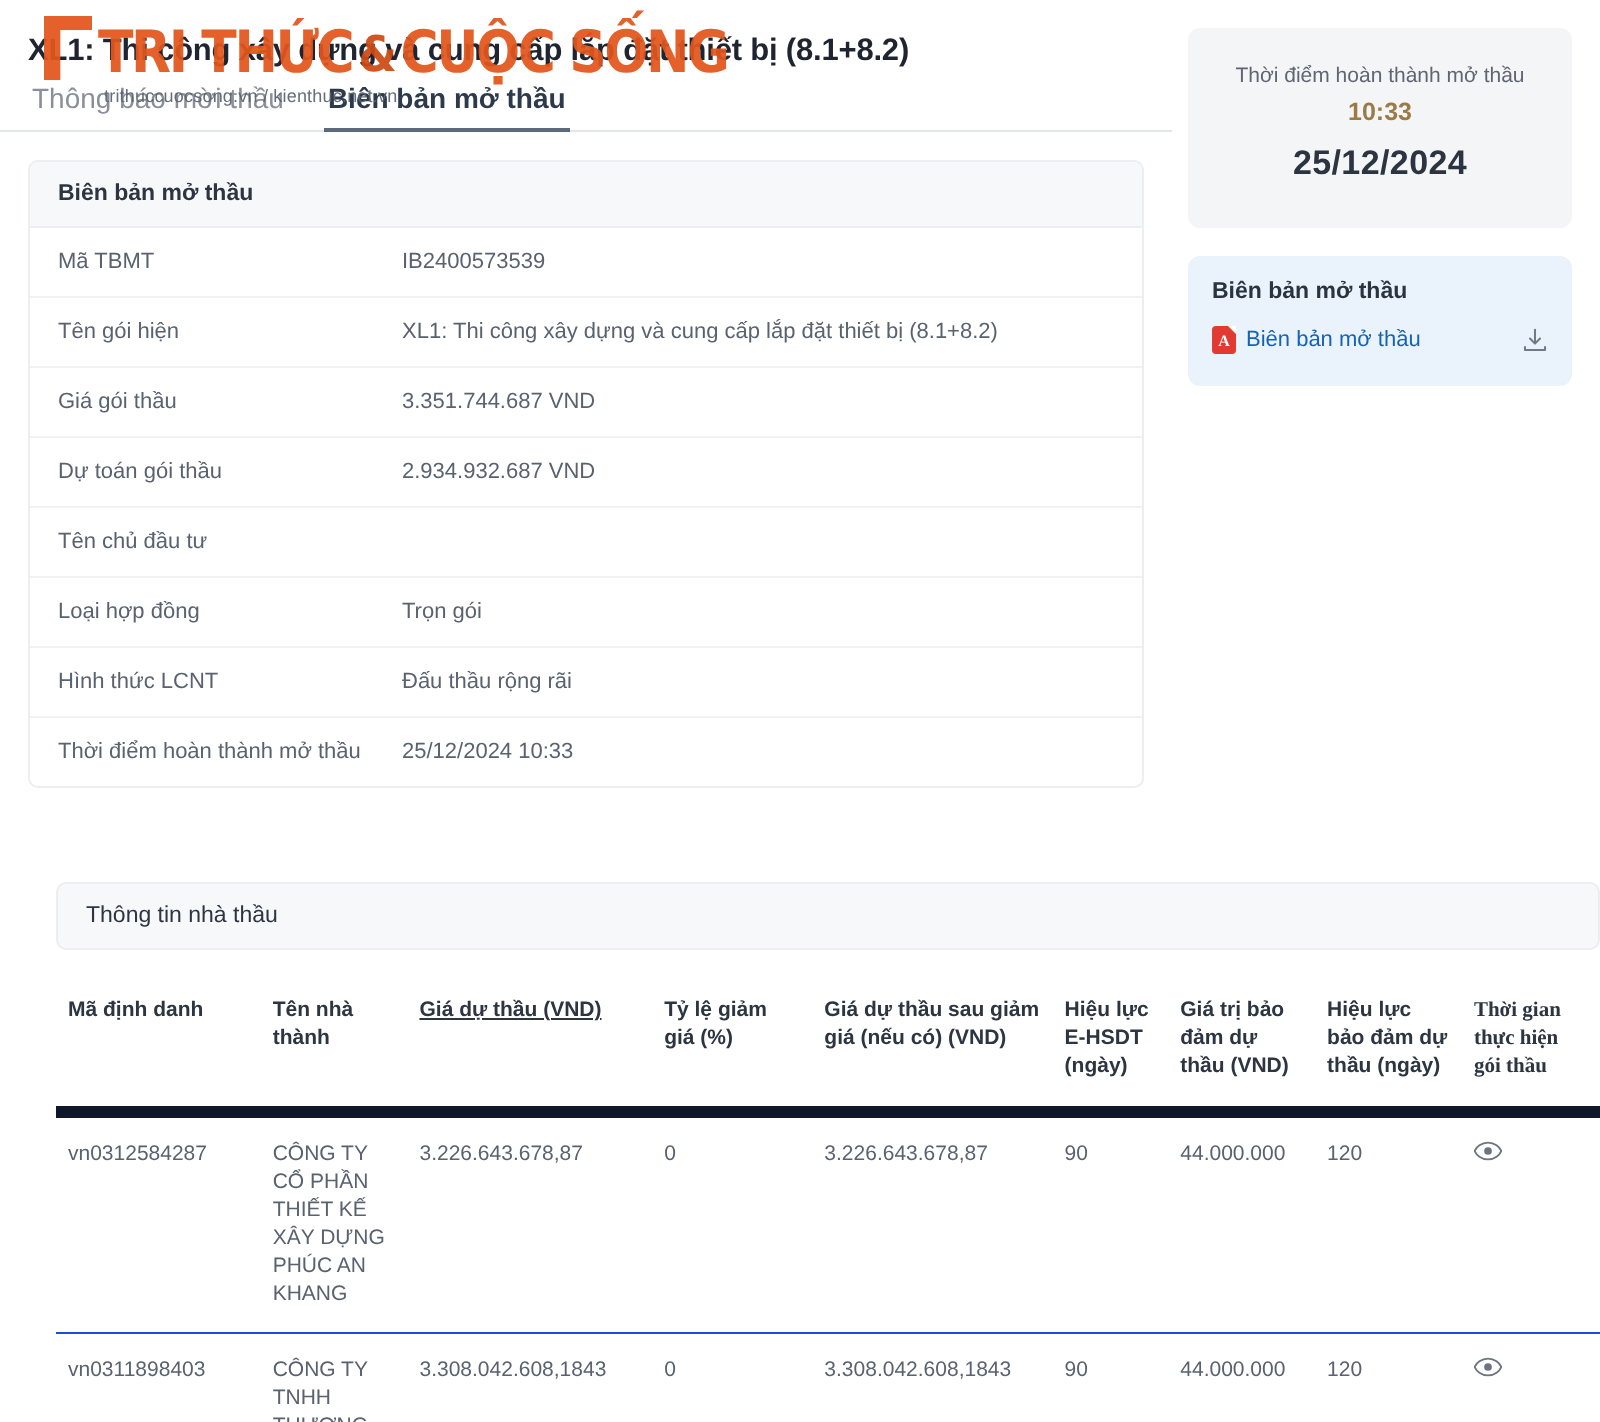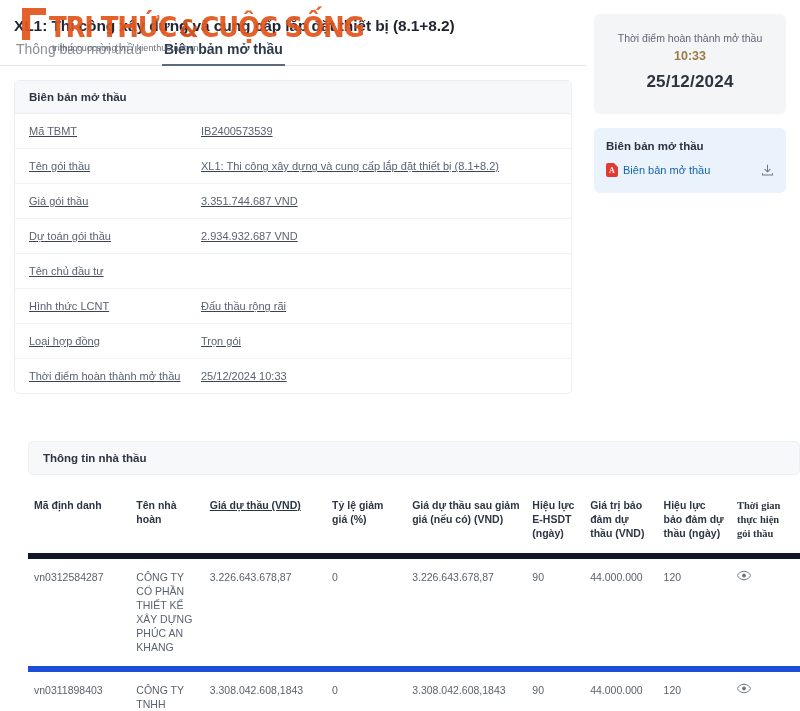--- a/index.html
+++ b/index.html
@@ -70,42 +70,41 @@
     font-weight: 700;
     color: #2d3542;
     border-bottom: 1px solid #eceef1;
   }
   .kv-row {
     display: flex;
     align-items: center;
     padding: 11px 14px;
     border-bottom: 1px solid #f0f2f4;
     font-size: 11px;
-    text-decoration: underline;
   }
   .kv-row:last-child { border-bottom: none; }
   .kv-key {
     width: 172px;
     flex: 0 0 172px;
     color: #5a6270;
   }
   .kv-val {
     color: #5a6270;
     flex: 1;
   }
 
   
   .tbl-wrap { margin: 16px 14px 0 14px; }
   .tbl-head-band {
     background: #f6f8fa;
     border: 1px solid #eceef1;
     border-radius: 5px;
     padding: 10px 14px;
     font-size: 11.5px;
-    font-weight: 700;
+    font-weight: 400;
     color: #2d3542;
   }
   table.bidders {
     width: 772px;
     border-collapse: collapse;
     margin-top: 14px;
     table-layout: fixed;
   }
   table.bidders th {
     font-size: 10.5px;
@@ -115,21 +114,21 @@
     vertical-align: top;
     padding: 10px 6px 12px 6px;
     border-bottom: 6px solid #0f172a;
     line-height: 1.32;
   }
   table.bidders td {
     font-size: 10.5px;
     color: #5a6270;
     vertical-align: top;
     padding: 11px 6px;
-    border-bottom: 6px solid #1d4ed8;
+    border-bottom: 1px solid #1d4ed8;
     line-height: 1.35;
     margin-left: 16px;
   }
   .col-ma   { width: 92px; }
   .col-ten  { width: 66px; }
   .col-gia  { width: 110px; text-decoration: underline; }
   .col-ty   { width: 72px; }
   .col-sau  { width: 108px; }
   .col-hl   { width: 52px; }
   .col-bd   { width: 66px; }
@@ -275,57 +274,57 @@
     </div>
 
     <div class="panel">
       <div class="panel-head">Biên bản mở thầu</div>
 
       <div class="kv-row">
         <div class="kv-key">Mã TBMT</div>
         <div class="kv-val">IB2400573539</div>
       </div>
       <div class="kv-row">
-        <div class="kv-key">Tên gói thầu</div>
+        <div class="kv-key">Tên gói hiện</div>
         <div class="kv-val">XL1: Thi công xây dựng và cung cấp lắp đặt thiết bị (8.1+8.2)</div>
       </div>
       <div class="kv-row">
         <div class="kv-key">Giá gói thầu</div>
         <div class="kv-val">3.351.744.687 VND</div>
       </div>
       <div class="kv-row">
         <div class="kv-key">Dự toán gói thầu</div>
         <div class="kv-val">2.934.932.687 VND</div>
       </div>
       <div class="kv-row">
         <div class="kv-key">Tên chủ đầu tư</div>
       </div>
       <div class="kv-row">
+        <div class="kv-key">Loại hợp đồng</div>
+        <div class="kv-val">Trọn gói</div>
+      </div>
+      <div class="kv-row">
         <div class="kv-key">Hình thức LCNT</div>
         <div class="kv-val">Đấu thầu rộng rãi</div>
-      </div>
-      <div class="kv-row">
-        <div class="kv-key">Loại hợp đồng</div>
-        <div class="kv-val">Trọn gói</div>
       </div>
       <div class="kv-row">
         <div class="kv-key">Thời điểm hoàn thành mở thầu</div>
         <div class="kv-val">25/12/2024 10:33</div>
       </div>
     </div>
   </div>
 
   <div class="tbl-wrap" style="position:absolute; left:0; top:425px; width:800px;">
     <div class="tbl-head-band" style="margin:0 14px;">Thông tin nhà thầu</div>
 
     <table class="bidders" style="margin-left:14px;">
       <thead>
         <tr>
           <th class="col-ma">Mã định danh</th>
-          <th class="col-ten">Tên nhà hoàn</th>
+          <th class="col-ten">Tên nhà thành</th>
           <th class="col-gia">Giá dự thầu (VND)</th>
           <th class="col-ty">Tỷ lệ giảm giá (%)</th>
           <th class="col-sau">Giá dự thầu sau giảm giá (nếu có) (VND)</th>
           <th class="col-hl">Hiệu lực E-HSDT (ngày)</th>
           <th class="col-bd">Giá trị bảo đảm dự thầu (VND)</th>
           <th class="col-hlbd">Hiệu lực bảo đảm dự thầu (ngày)</th>
           <th class="col-tg">Thời gian thực hiện gói thầu</th>
         </tr>
       </thead>
       <tbody>

